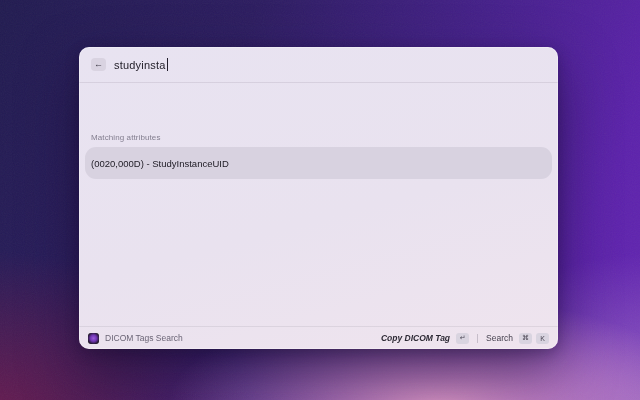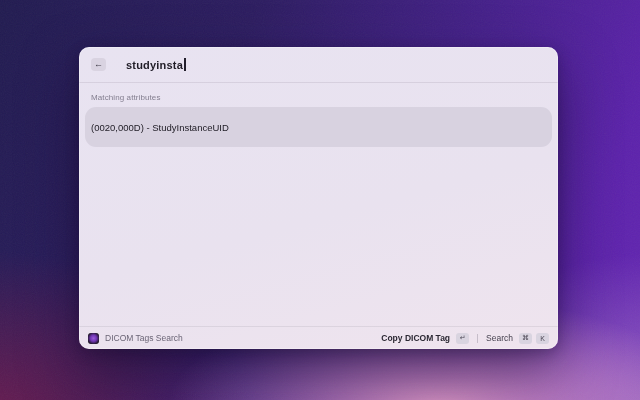--- a/index.html
+++ b/index.html
@@ -18,35 +18,35 @@
     border-radius:10px;display:flex;flex-direction:column;
     background:linear-gradient(165deg,#e8e3f1 0%,#e9e2ef 55%,#efe4ee 100%);
     box-shadow:0 24px 55px rgba(18,8,40,.5), 0 4px 14px rgba(18,8,40,.28);
     outline:1px solid rgba(255,255,255,.28);outline-offset:-1px;
   }
   .searchbar{height:35px;flex:0 0 auto;display:flex;align-items:center;padding:0 12px;
     border-bottom:1px solid rgba(28,22,44,.09);}
   .back-btn{width:15px;height:13px;border-radius:4px;background:#d9d3e1;
     display:flex;align-items:center;justify-content:center;cursor:pointer;flex:0 0 auto;}
   .back-btn span{font-size:9px;line-height:1;color:#3c3845;}
-  .search-text{margin-left:20px;font-size:11px;font-weight:700;color:#1f1c26;
+  .search-text{margin-left:8px;font-size:11px;font-weight:400;color:#1f1c26;
     letter-spacing:.2px;display:flex;align-items:center;}
   .caret{display:inline-block;width:1.5px;height:13px;background:#221e2b;margin-left:1px;}
   .content{flex:1 1 auto;padding:4px 6px 0 6px;overflow:hidden;}
-  .section-label{font-size:8px;font-weight:500;color:#837e8f;padding:6px 6px 5px 6px;letter-spacing:.1px;}
-  .row{height:40px;border-radius:11px;padding:0 6px;display:flex;align-items:center;
+  .section-label{font-size:8px;font-weight:500;color:#837e8f;padding:6px 6px 5px 6px;letter-spacing:.1px;margin-top:40px;}
+  .row{height:32px;border-radius:11px;padding:0 6px;display:flex;align-items:center;
     font-size:9.5px;font-weight:500;color:#232029;cursor:pointer;}
   .row.selected{background:#d8d2e0;}
   .footer{height:22px;flex:0 0 auto;display:flex;align-items:center;gap:6px;padding:0 9px;
     border-top:1px solid rgba(28,22,44,.08);margin-top:40px;}
   .app-icon{width:11px;height:11px;border-radius:3px;flex:0 0 auto;
     background:radial-gradient(circle at 50% 48%, #9a5cd8 0%, #7136b5 38%, #1a1420 78%);}
   .app-name{font-size:8.5px;color:#6b6576;}
   .spacer{flex:1 1 auto;}
-  .primary-action{font-size:8.5px;font-weight:700;color:#2c2934;cursor:pointer;}
+  .primary-action{font-size:8.5px;font-weight:700;color:#2c2934;cursor:pointer;font-style:italic;}
   .keycap{min-width:9px;height:11px;padding:0 2px;border-radius:3px;background:#d9d4e0;
     color:#4b4654;font-size:7px;display:flex;align-items:center;justify-content:center;cursor:pointer;}
   .vsep{width:1px;height:9px;background:rgba(40,34,56,.2);margin:0 2px;}
   .actions-label{font-size:8.5px;font-weight:500;color:#474250;cursor:pointer;}
   .keys{display:flex;gap:4px;}
 </style>
 </head>
 <body>
 
 <svg class="grain" width="640" height="400">

